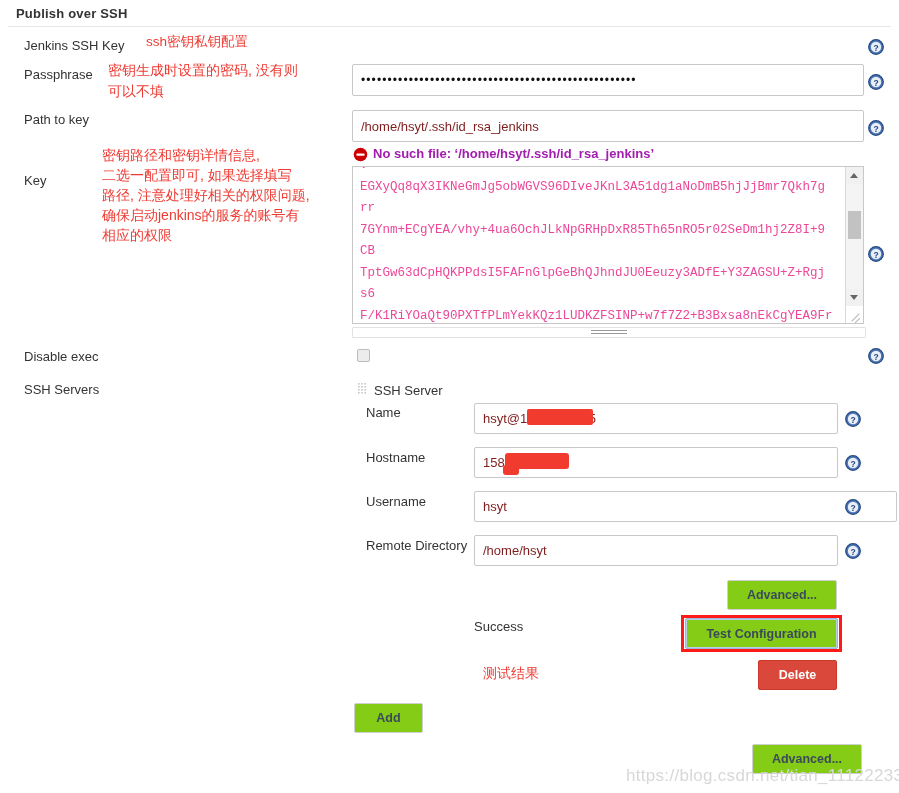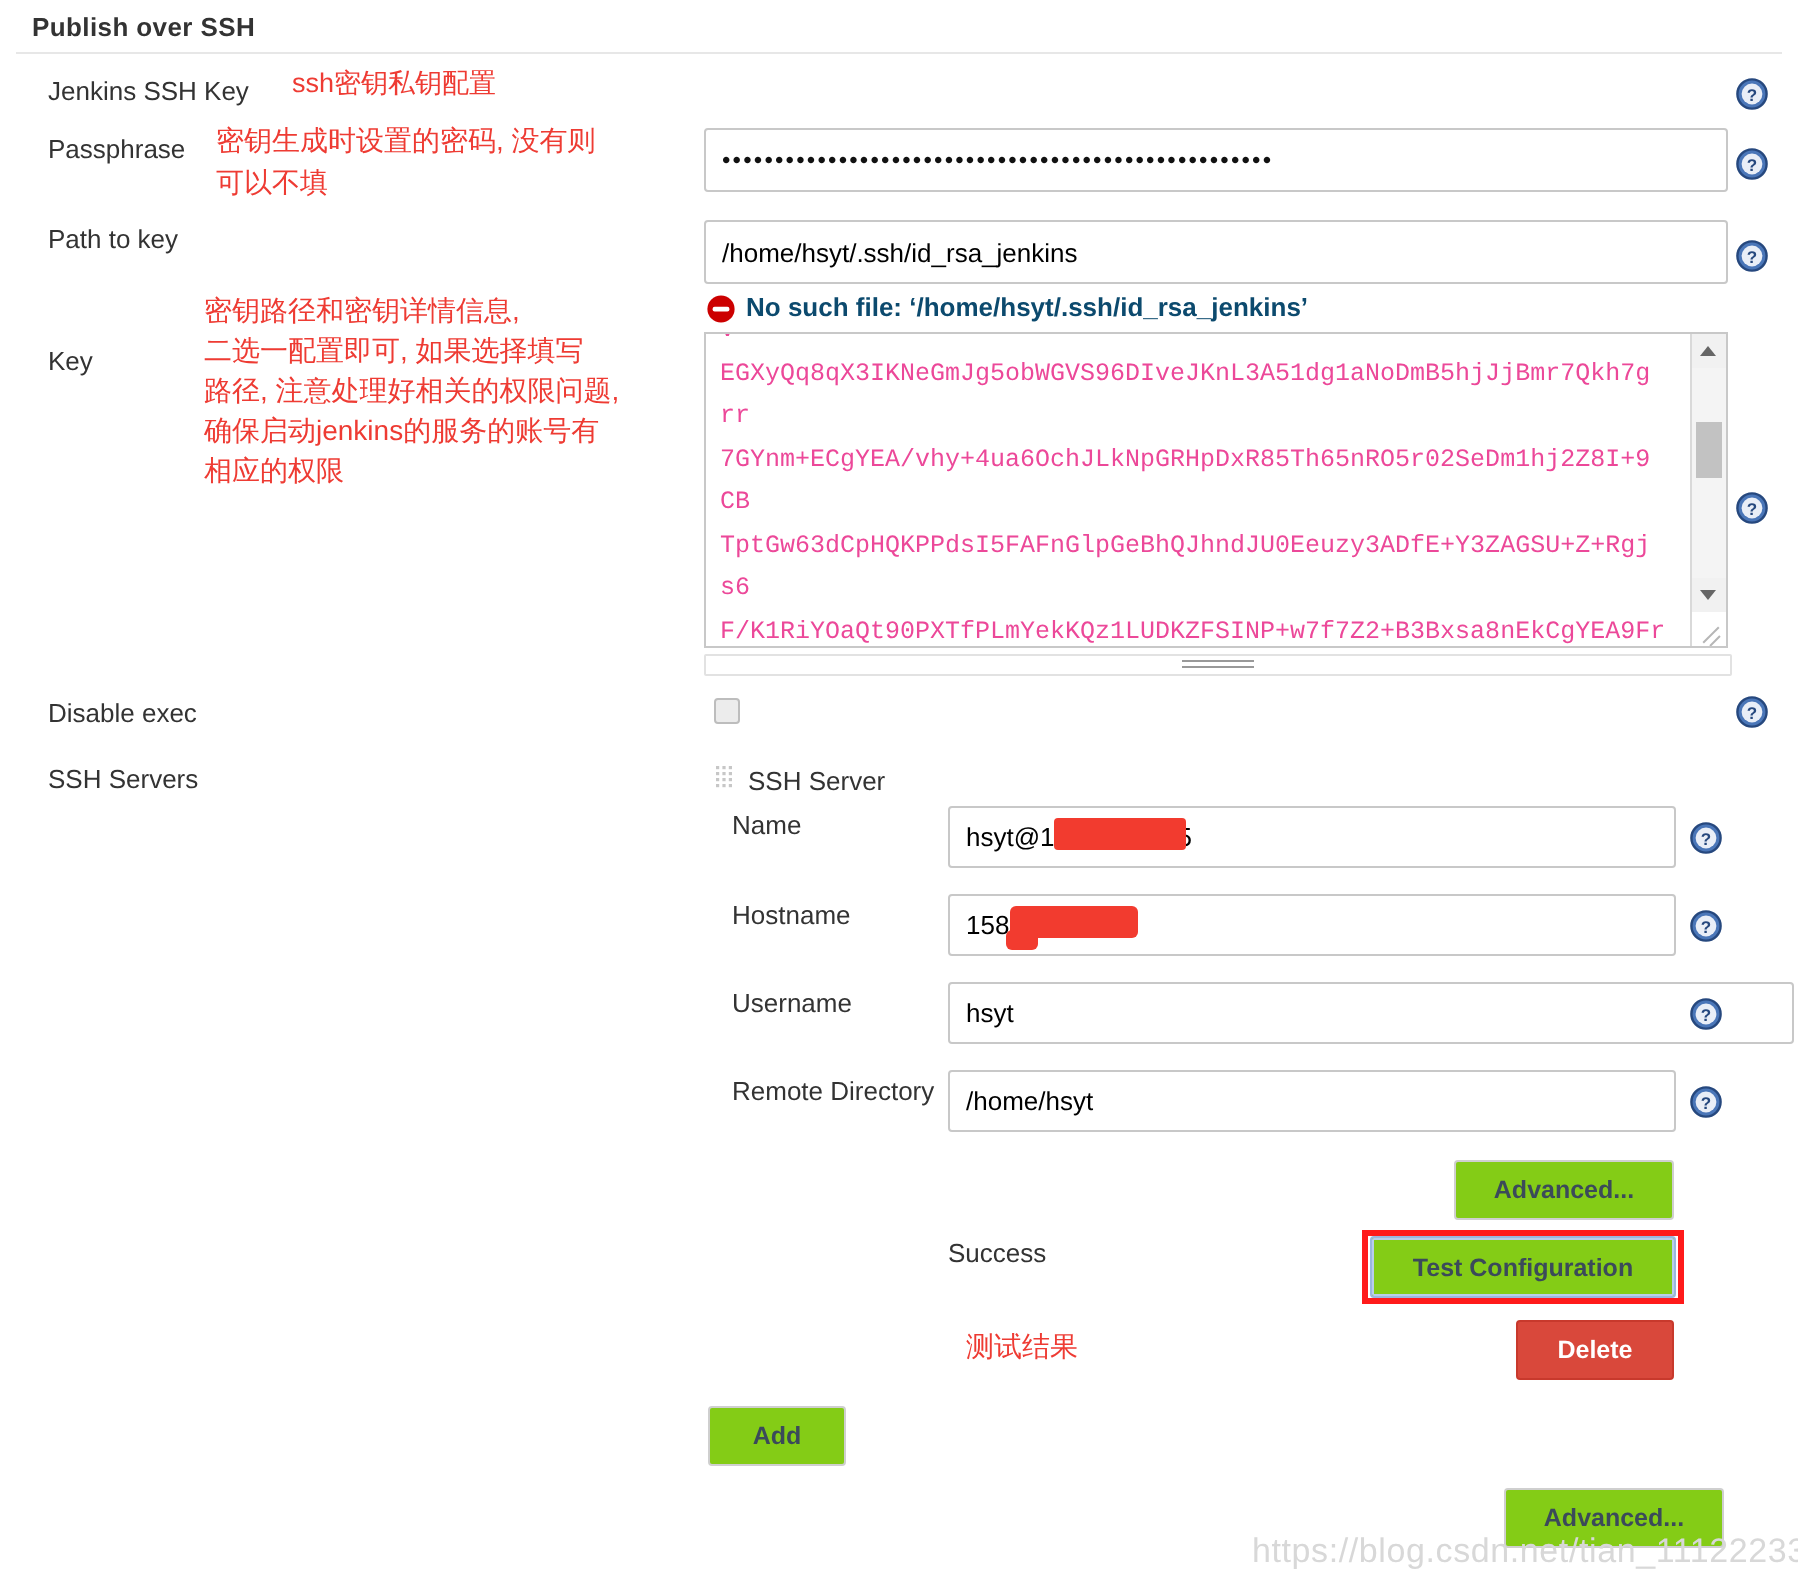--- a/index.html
+++ b/index.html
@@ -51,21 +51,21 @@
 
   
   .tf {
     position: absolute;
     box-sizing: border-box;
     border: 1px solid #c8c8c8;
     border-radius: 2px;
     background: #fff;
     font-family: "Liberation Sans", sans-serif;
     font-size: 13px;
-    color: #000000;
+    color: #7f1d1d;
     padding: 0 8px;
     outline: none;
   }
   .pw-dots {
     position: absolute;
     box-sizing: border-box;
     border: 1px solid #c8c8c8;
     border-radius: 2px;
     background: #fff;
     overflow: hidden;
@@ -81,21 +81,21 @@
   .help {
     position: absolute;
     width: 16px; height: 16px;
     cursor: help;
   }
   .help svg { display: block; }
 
   
   .err {
     position: absolute;
-    color: #0c4a6e;
+    color: #a21caf;
     font-weight: bold;
     font-size: 13px;
     white-space: nowrap;
   }
   .err-icon {
     position: absolute;
     width: 14px; height: 14px;
   }
 
   

